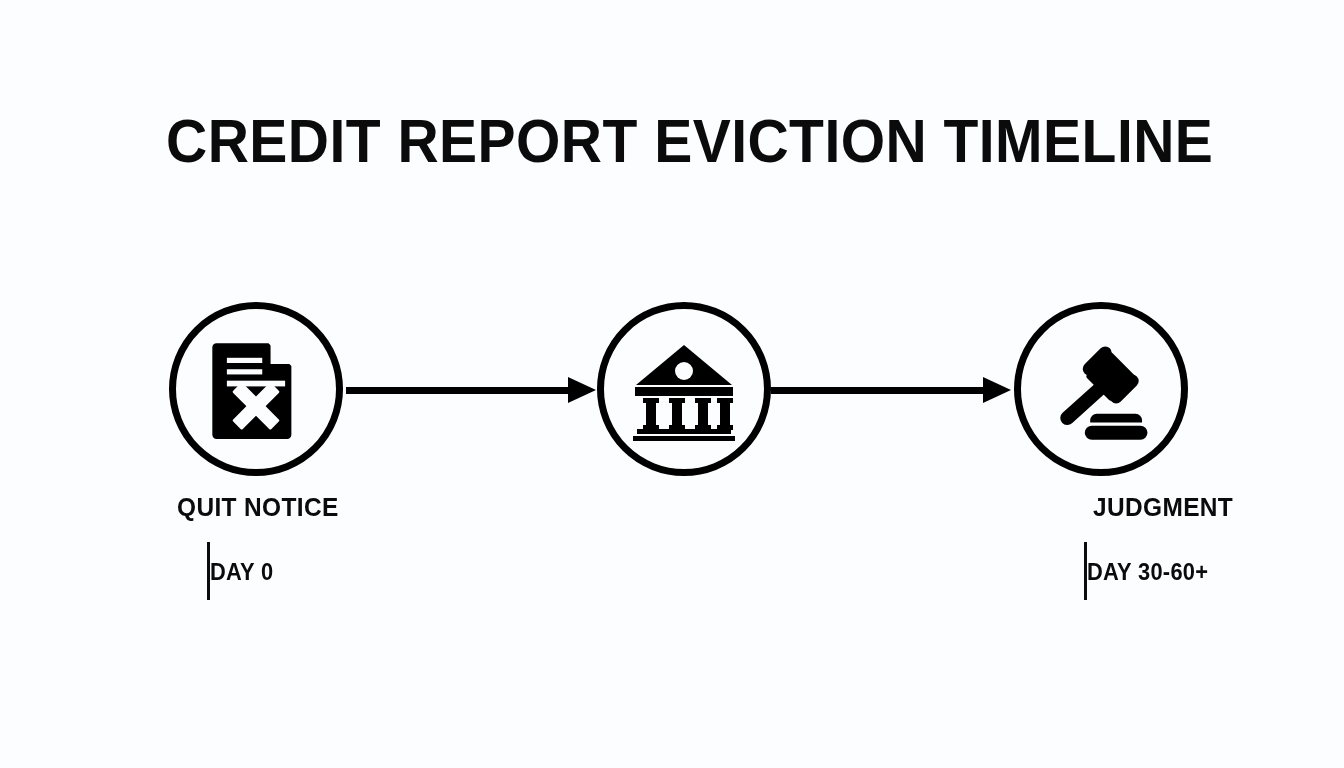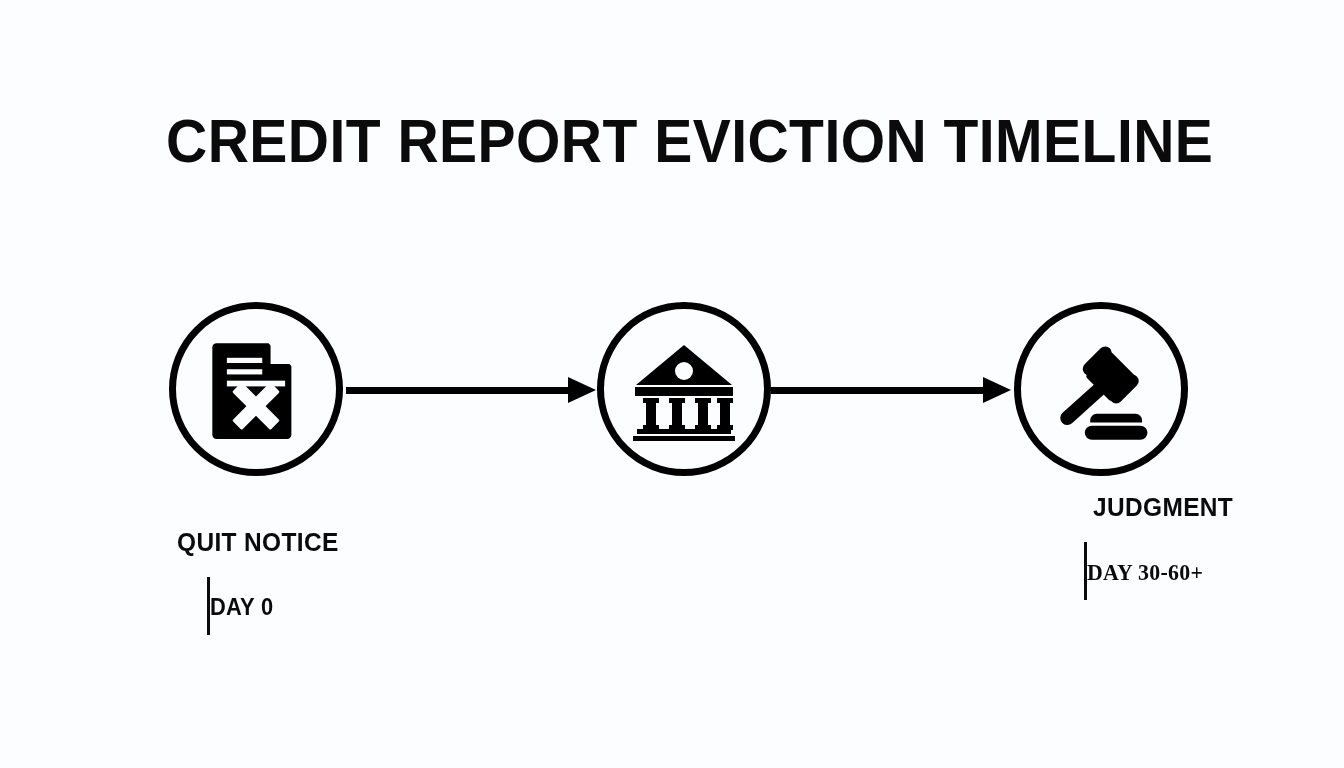--- a/index.html
+++ b/index.html
@@ -211,31 +211,31 @@
 
             <rect x="55" y="44" width="33" height="12" rx="6" transform="rotate(-45 71.5 50)"></rect>
 
             <path d="M46 73 h36 a6 6 0 0 1 6 6 v2 h-48 v-2 a6 6 0 0 1 6 -6 z"></path>
             <rect x="35" y="84" width="58" height="13" rx="6.5"></rect>
           </g>
         </svg>
       </div>
     </div>
 
-    <div class="label-block" style="left:177px;margin-top:35px;">
+    <div class="label-block" style="left:177px;">
       <div class="label-title">QUIT NOTICE</div>
       <div class="label-sub-row">
         <div class="tick"></div>
         <div class="label-sub">DAY 0</div>
       </div>
     </div>
 
 
     <div class="label-block" style="left:1093px;">
       <div class="label-title">JUDGMENT</div>
-      <div class="label-sub-row" style="left:-9px;font-family:Liberation Serif, serif;">
+      <div class="label-sub-row" style="left:-9px;">
         <div class="tick"></div>
         <div class="label-sub">DAY 30-60+</div>
       </div>
     </div>
 
   </div>
 </div>
 
 </body></html>

